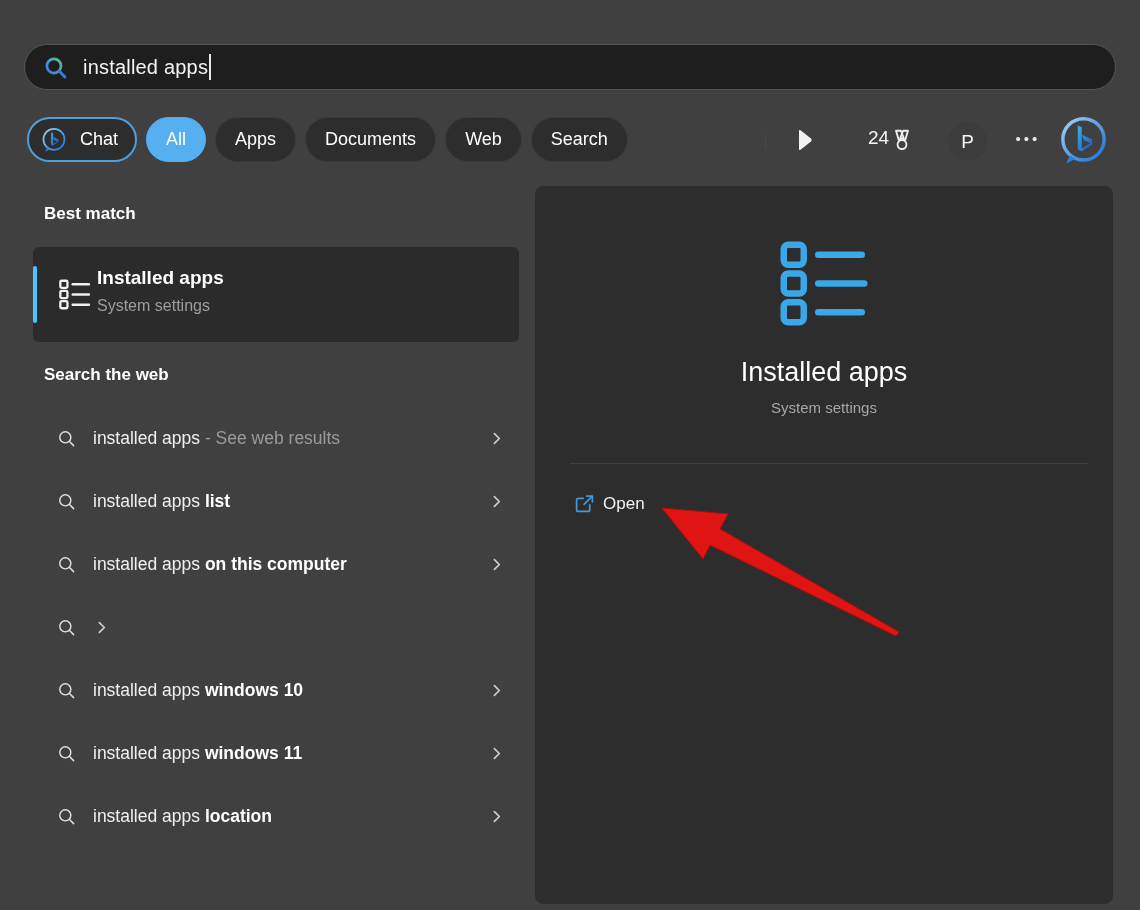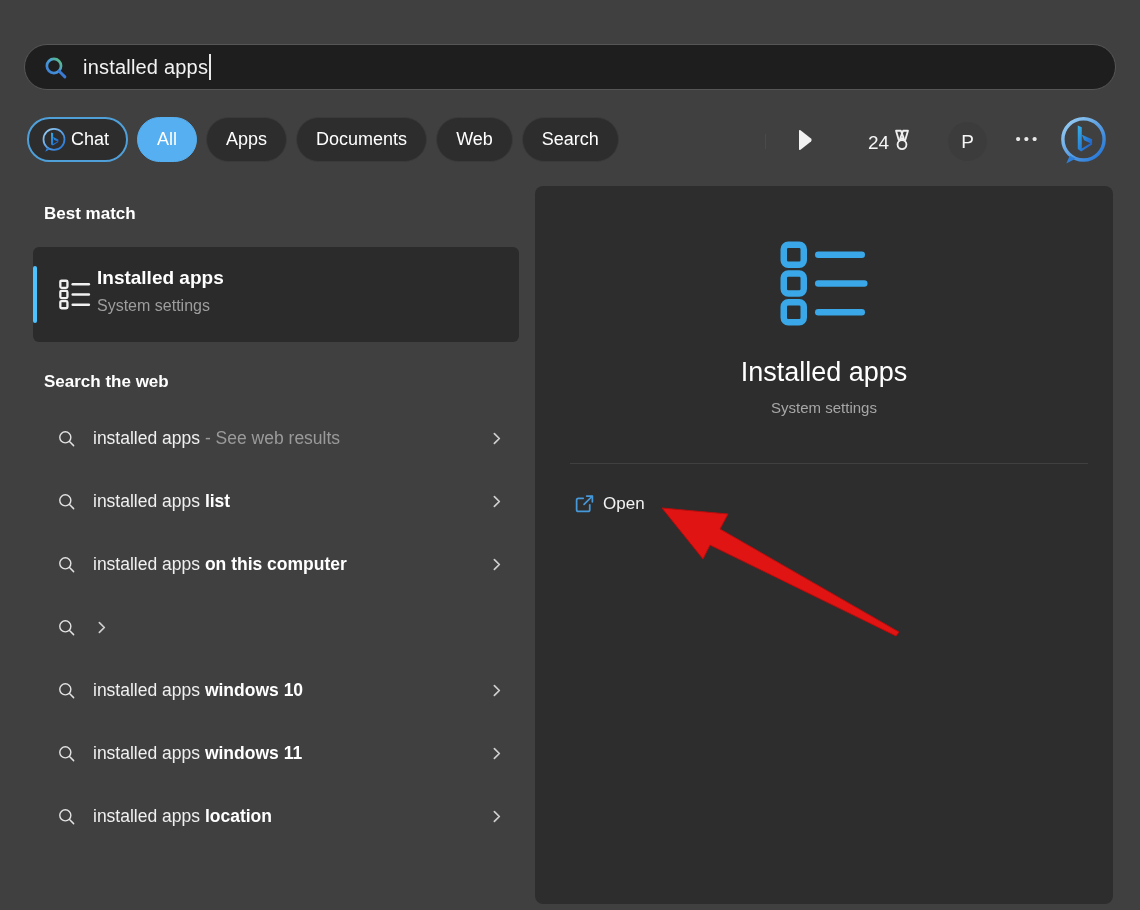--- a/index.html
+++ b/index.html
@@ -17,39 +17,39 @@
   .search-query{font-size:20px;color:#f3f3f3;letter-spacing:.2px;}
   .caret{display:inline-block;width:2px;height:26px;background:#e8e8e8;margin-left:1px;vertical-align:middle;}
   
   .chips{position:absolute;left:27px;top:117px;display:flex;align-items:center;gap:9px;}
   .chip{
     height:45px;box-sizing:border-box;border-radius:23px;padding:0 19px;
     background:#2d2d2d;border:1px solid #3a3a3a;color:#fff;font-size:18px;
     display:flex;align-items:center;white-space:nowrap;
   }
   .chip.selected{background:var(--chip-selected,#55aff0);border-color:var(--chip-selected,#55aff0);color:#fff;}
-  .chip.chat{border:2px solid var(--chat-border,#4f9fd9);gap:3px;padding:0 17px 0 11px;}
+  .chip.chat{border:2px solid var(--chat-border,#4f9fd9);gap:12px;padding:0 17px 0 11px;}
   .chip.chat .bing-sm{width:28px;height:28px;}
   .vsep{position:absolute;left:765px;top:134px;width:1px;height:15px;background:#4a4a4a;}
   .play-btn{position:absolute;left:797px;top:128px;width:16px;height:24px;}
   
-  .rewards{position:absolute;left:868px;top:127px;display:flex;align-items:flex-end;}
+  .rewards{position:absolute;left:868px;top:127px;display:flex;align-items:flex-start;}
   .rewards .count{font-size:19px;color:#f5f5f5;}
   .rewards svg{width:26px;height:27px;}
   .avatar{
     position:absolute;left:948px;top:122px;width:39px;height:39px;border-radius:50%;
     background:#3c3c3c;display:flex;align-items:center;justify-content:center;
     font-size:19px;color:#f5f5f5;
   }
   .more-dots{position:absolute;left:1008px;top:130px;width:40px;text-align:center;color:#e8e8e8;font-size:15px;letter-spacing:3px;}
   .bing-logo{position:absolute;left:1056px;top:113px;width:55px;height:55px;}
   
   .section-heading{position:absolute;font-size:17px;font-weight:700;color:#fff;}
   .h-best{left:44px;top:204px;}
-  .h-web{left:44px;top:365px;margin-top:7px;}
+  .h-web{left:44px;top:365px;}
   .best-card{
     position:absolute;left:33px;top:247px;width:486px;height:95px;background:#2b2b2b;border-radius:6px;
   }
   .best-accent{position:absolute;left:0;top:19px;width:4px;height:57px;border-radius:2px;background:var(--accent,#4cc2ff);}
   .best-card .bicon{position:absolute;left:26px;top:32px;width:32px;height:31px;}
   .best-title{position:absolute;left:64px;top:20px;font-size:19px;font-weight:700;color:#fff;}
   .best-sub{position:absolute;left:64px;top:50px;font-size:16px;color:#9d9d9d;}
   .suggestions{position:absolute;left:33px;top:407px;width:486px;}
   .suggestion{height:63px;display:flex;align-items:center;padding:0 14px 0 24px;box-sizing:border-box;}
   .suggestion .mag{width:19px;height:19px;margin-right:17px;flex:0 0 auto;}

